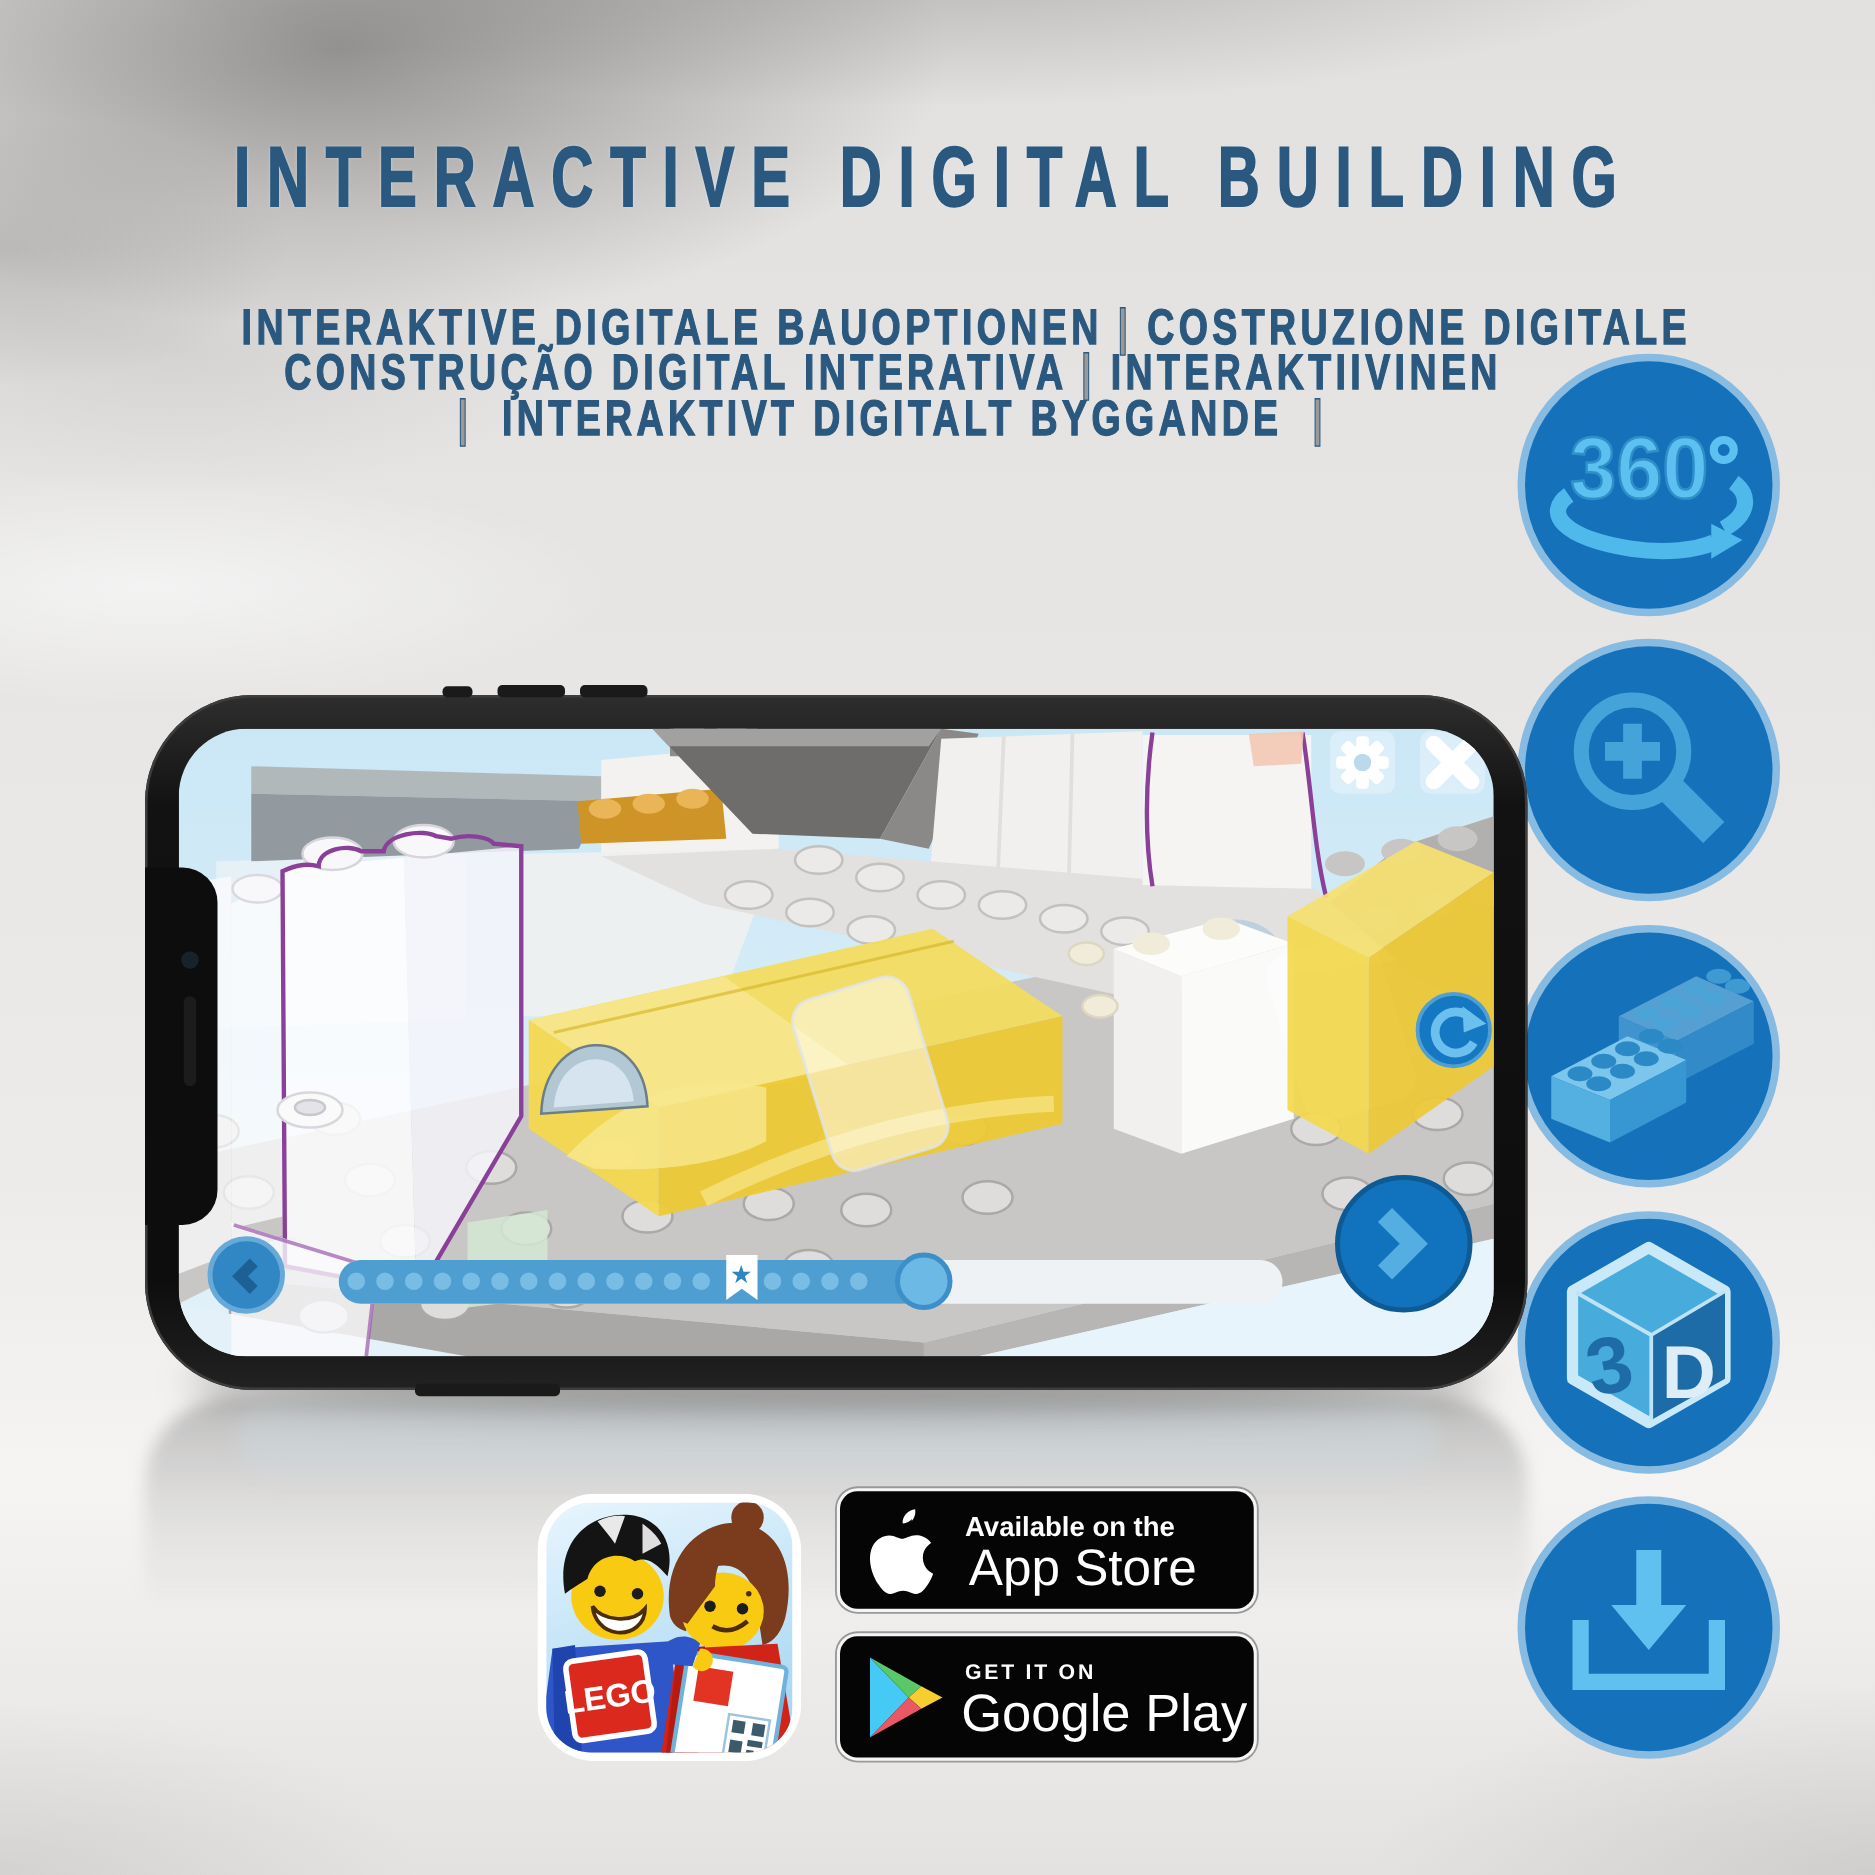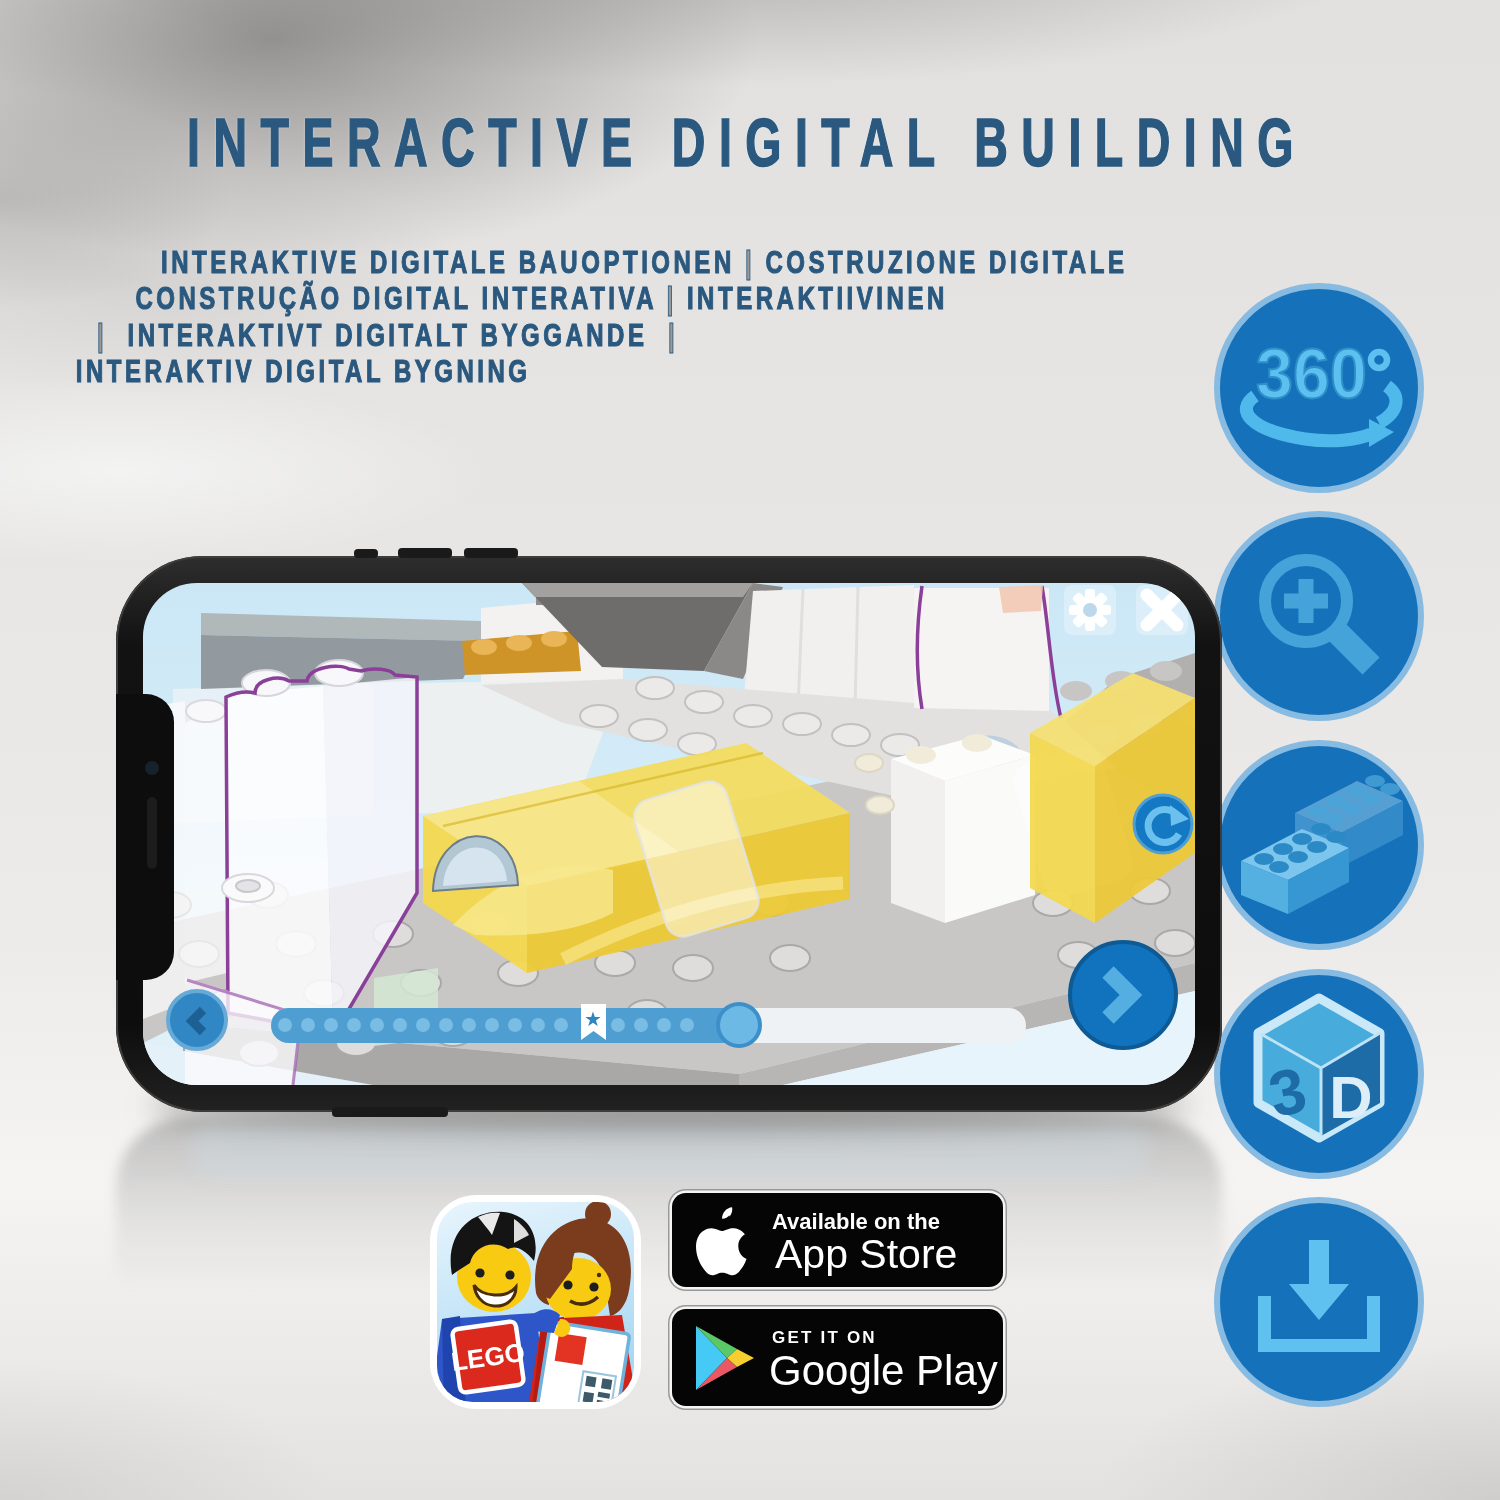--- a/index.html
+++ b/index.html
@@ -22,26 +22,25 @@
     radial-gradient(ellipse 460px 190px at 0px 1500px, rgba(172,170,168,.28), rgba(172,170,168,0) 72%),
     linear-gradient(to bottom, rgba(222,221,220,.5) 0%, rgba(231,230,229,.25) 28%, rgba(238,237,236,.75) 62%, rgba(245,244,243,1) 79%, rgba(234,233,232,1) 92%, rgba(227,226,225,1) 100%);
   "></div>
 
 <div class="abs" style="left:747px;top:106px;height:72px;">
   <span id="title" style="display:inline-block;font-weight:bold;font-size:68px;line-height:72px;
     letter-spacing:19.7px;color:#2a587e;white-space:nowrap;transform-origin:center;
     transform:translateX(-50%) scaleX(.684);text-shadow:0 0 3px rgba(235,245,252,.9);-webkit-text-stroke:1.6px #2a587e;">INTERACTIVE DIGITAL BUILDING</span>
 </div>
 
-<div class="abs" id="subs" style="left:0;top:244px;width:1428px;text-align:left;font-weight:bold;
-     font-size:32px;line-height:36.4px;color:#2a587e;letter-spacing:4.7px;-webkit-text-stroke:1.1px #2a587e;">
+<div class="abs" id="subs" style="left:0;top:244px;width:1428px;text-align:center;font-weight:bold;
+     font-size:40px;line-height:36.4px;color:#2a587e;letter-spacing:4.7px;-webkit-text-stroke:1.1px #2a587e;">
   <div><span class="l">INTERAKTIVE DIGITALE BAUOPTIONEN <b2>|</b2> COSTRUZIONE DIGITALE</span></div>
   <div><span class="l">CONSTRUÇÃO DIGITAL INTERATIVA <b2>|</b2> INTERAKTIIVINEN</span></div>
   <div><span class="l"><b2>|</b2>&nbsp; INTERAKTIVT DIGITALT BYGGANDE &nbsp;<b2>|</b2></span></div>
-  <div><span class="l">INTERAKTIV DIGITAL BYGNING</span></div>
 </div>
 <style>
   #subs .l{display:inline-block;transform:scaleX(.75);transform-origin:center;white-space:nowrap;}
   #subs b2{color:#9a9a9a;font-weight:bold;}
 </style>
 
 <style>
  .circ{position:absolute;left:1214px;width:210px;height:210px;border-radius:50%;
    background:#1572ba;
    border:6px solid #88bbe2;box-sizing:border-box;}

